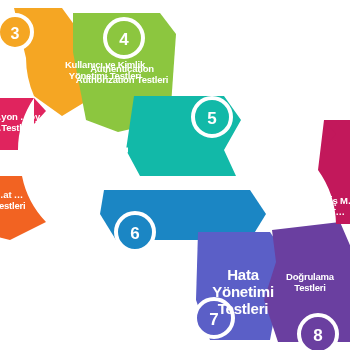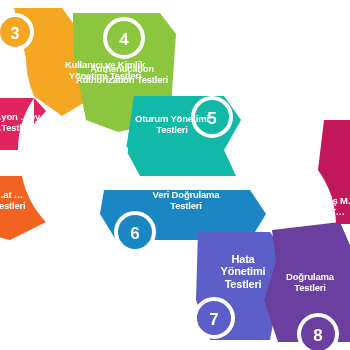--- a/index.html
+++ b/index.html
@@ -91,25 +91,23 @@
     <g>
       <circle cx="318" cy="334" r="19" fill="#6a3fa0" stroke="#ffffff" stroke-width="4"></circle>
       <text class="numtxt" x="318" y="335" font-size="17" fill="#ffffff" font-family="Liberation Sans, sans-serif">8</text>
     </g>
   </svg>
 
   <div class="lbl" style="left:18px;top:60px;width:86px;font-size:9.5px;margin-left:44px;">Kullanıcı ve Kimlik Yönetimi Testleri</div>
 
   <div class="lbl" style="left:61px;top:64px;width:96px;font-size:9.5px;margin-left:13px;">Authentication Authorization Testleri</div>
 
-  <div class="lbl" style="left:133px;top:114px;width:78px;font-size:9.5px;">Oturum Yönetimi Testleri</div>
 
-  <div class="lbl" style="left:150px;top:190px;width:72px;font-size:9.5px;">Veri Doğrulama Testleri</div>
 
-  <div class="lbl" style="left:212px;top:253px;width:62px;font-size:11px;">Hata Yönetimi Testleri</div>
+  <div class="lbl" style="left:212px;top:267px;width:62px;font-size:15px;">Hata Yönetimi Testleri</div>
 
   <div class="lbl" style="left:278px;top:272px;width:64px;font-size:9.5px;">Doğrulama Testleri</div>
 
   <div class="lbl" style="left:-8px;top:112px;width:50px;font-size:9.5px;text-align:left;">…yon …oy …Testleri</div>
 
   <div class="lbl" style="left:-6px;top:190px;width:44px;font-size:9.5px;text-align:left;">…at …Testleri</div>
 
   <div class="lbl" style="left:330px;top:196px;width:40px;font-size:9.5px;text-align:left;">İş M… T…</div>
 
 </div>

